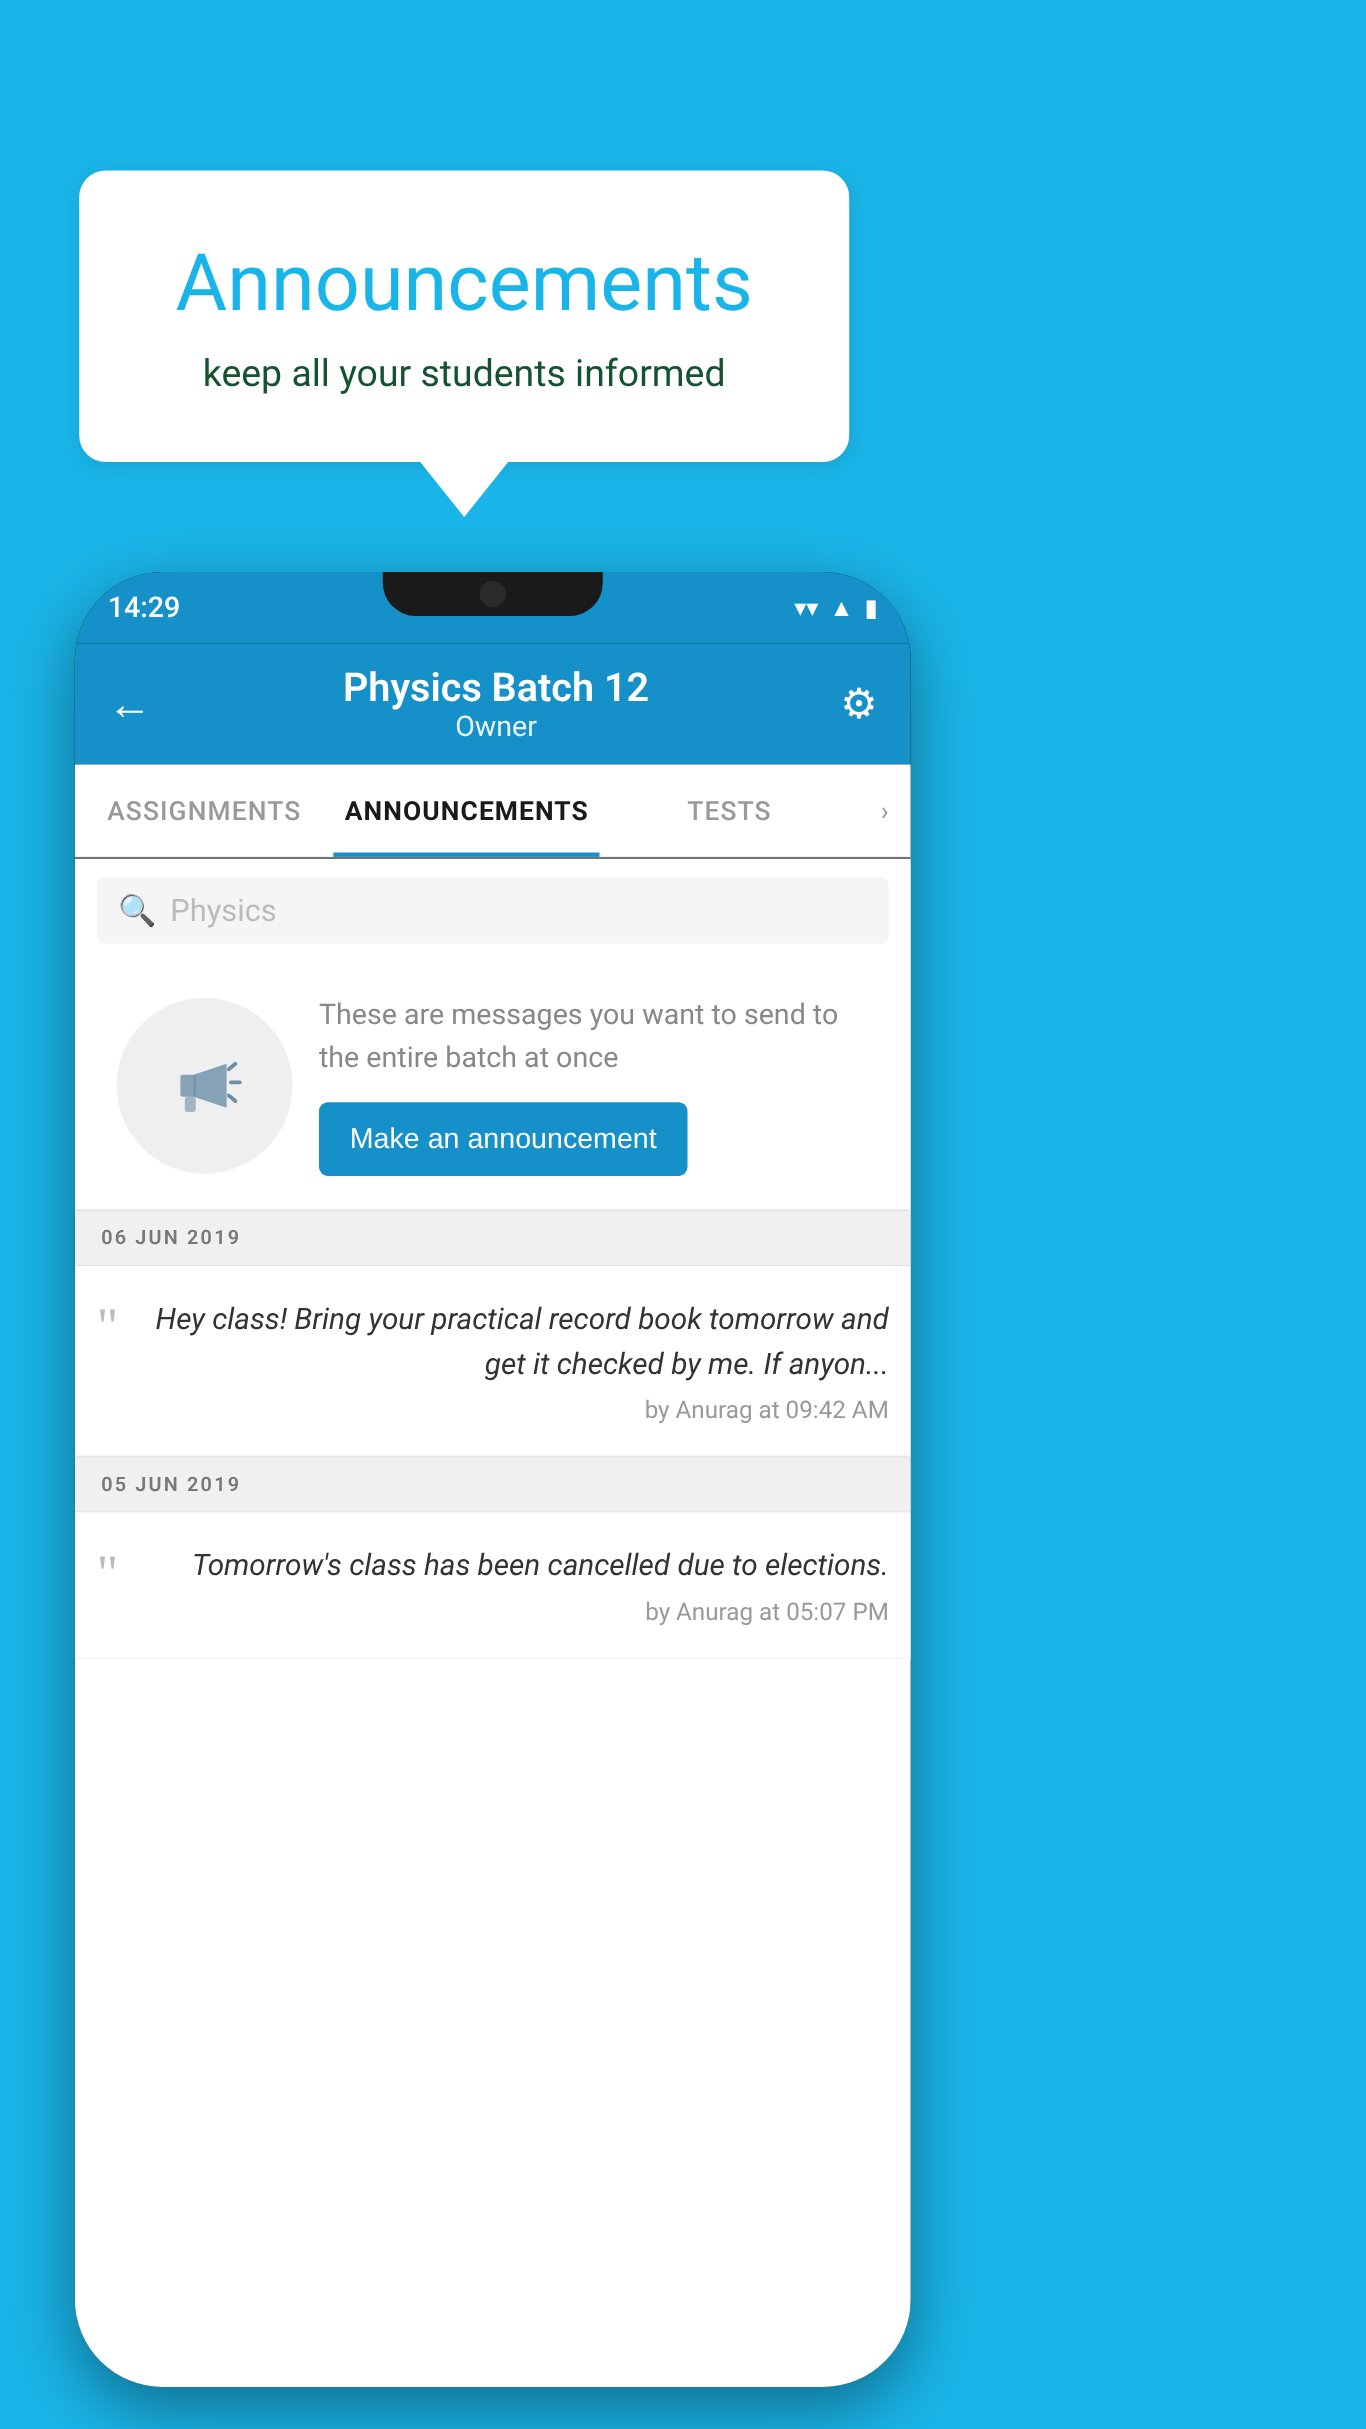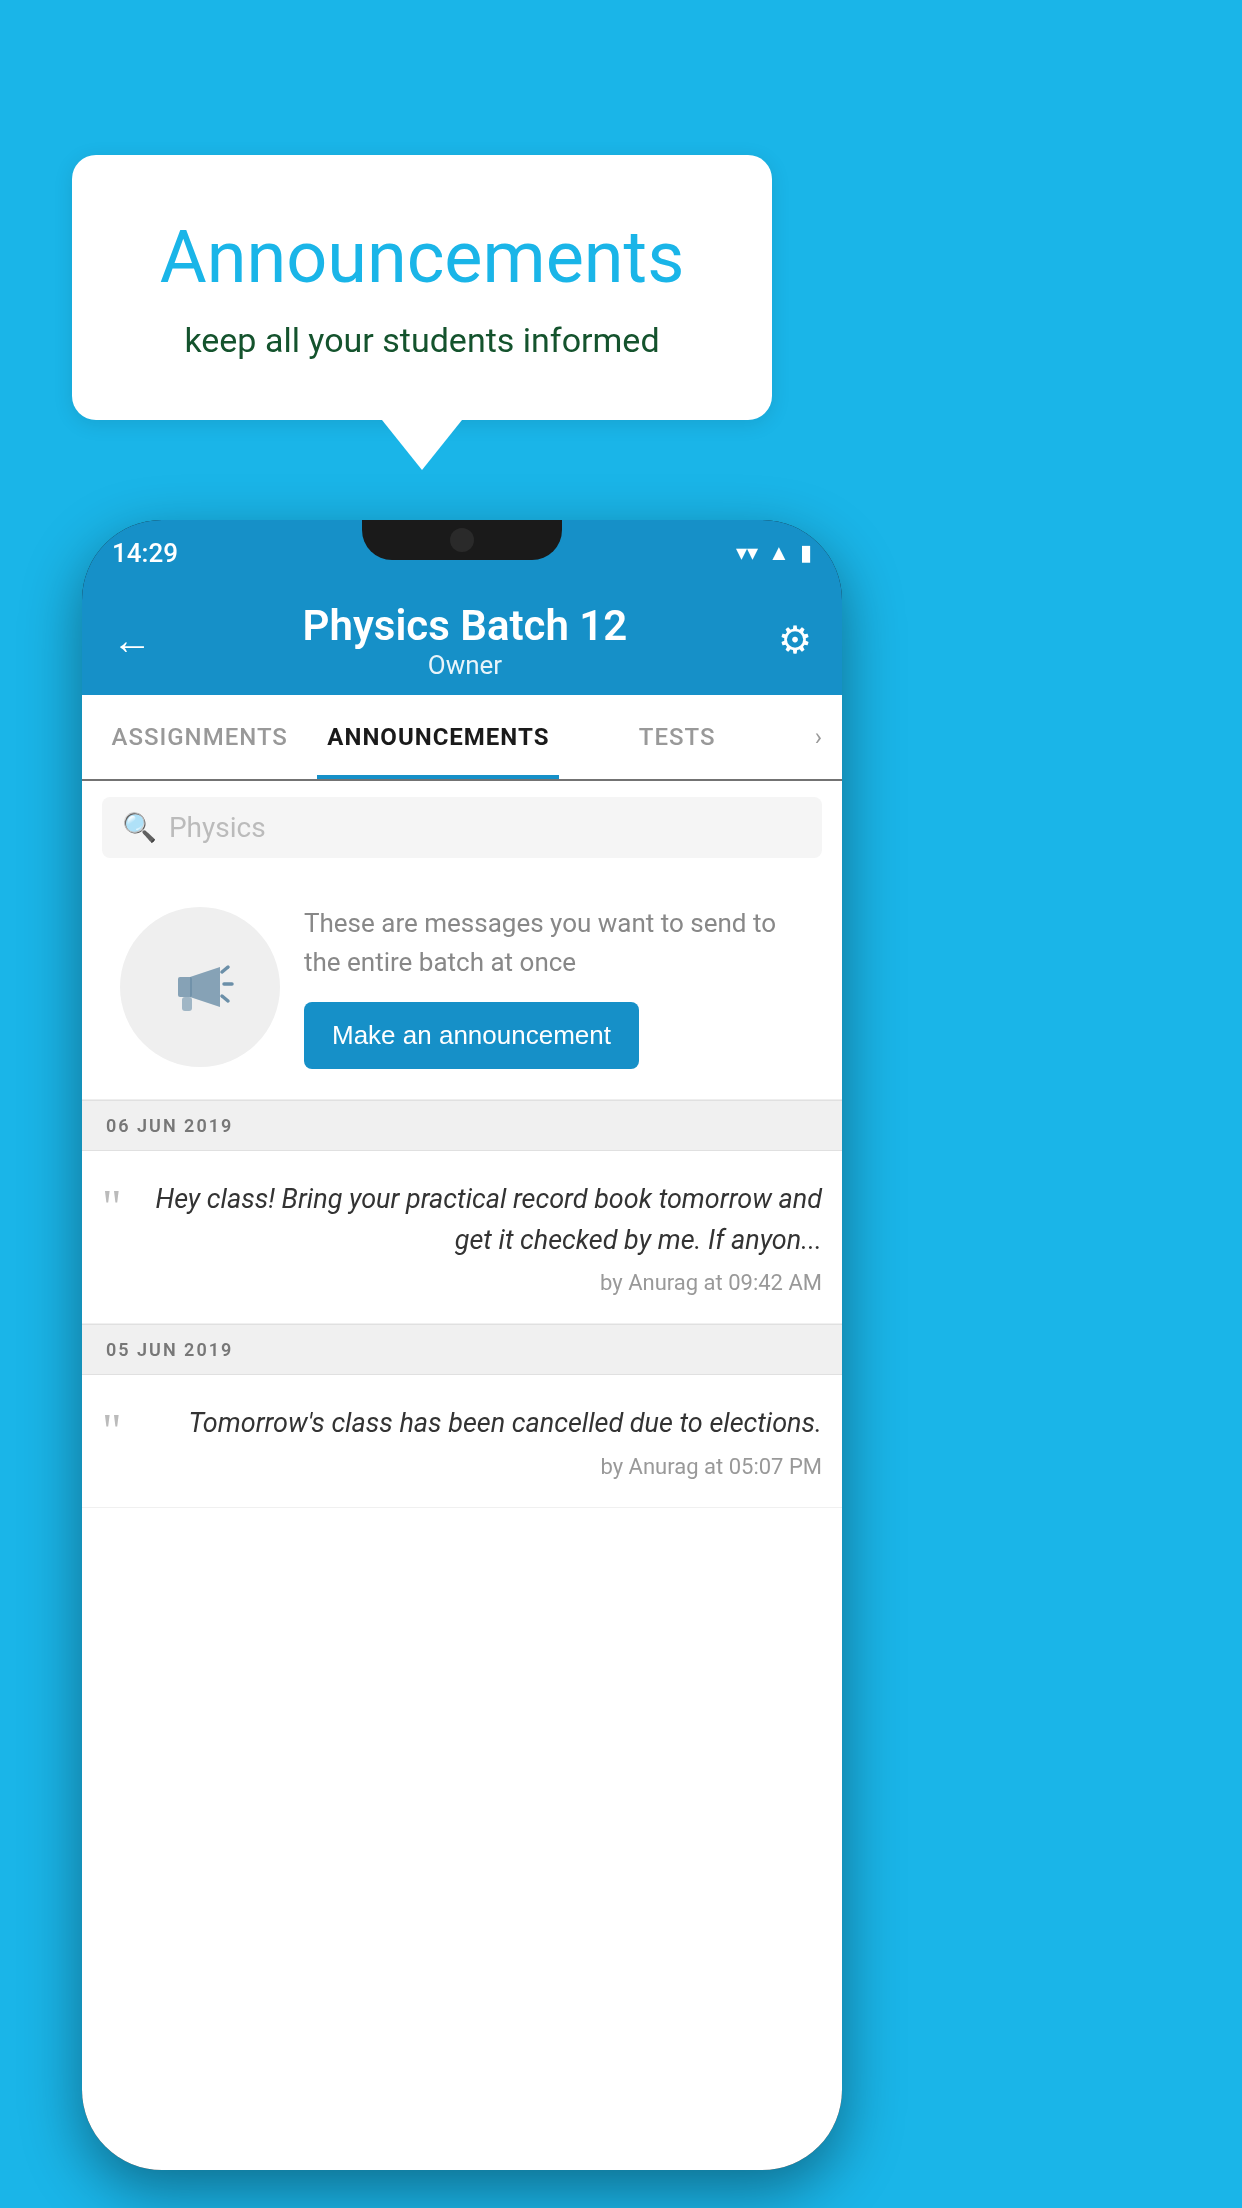--- a/index.html
+++ b/index.html
@@ -48,21 +48,21 @@
       border-left: 40px solid transparent;
       border-right: 40px solid transparent;
       border-top: 50px solid white;
       margin: 0 auto;
     }
 
     
     .phone-container {
       position: absolute;
       top: 520px;
-      left: 82px;
+      left: 68px;
       width: 760px;
       height: 1650px;
     }
 
     .phone-outer {
       width: 760px;
       height: 1650px;
       background: #1a1a1a;
       border-radius: 80px;
       position: relative;
@@ -135,21 +135,21 @@
       font-size: 40px;
       cursor: pointer;
     }
 
     .header-center {
       text-align: center;
     }
 
     .header-title {
       color: white;
-      font-size: 42px;
+      font-size: 36px;
       font-weight: 600;
     }
 
     .header-subtitle {
       color: rgba(255,255,255,0.9);
       font-size: 26px;
     }
 
     .settings-icon {
       color: white;

